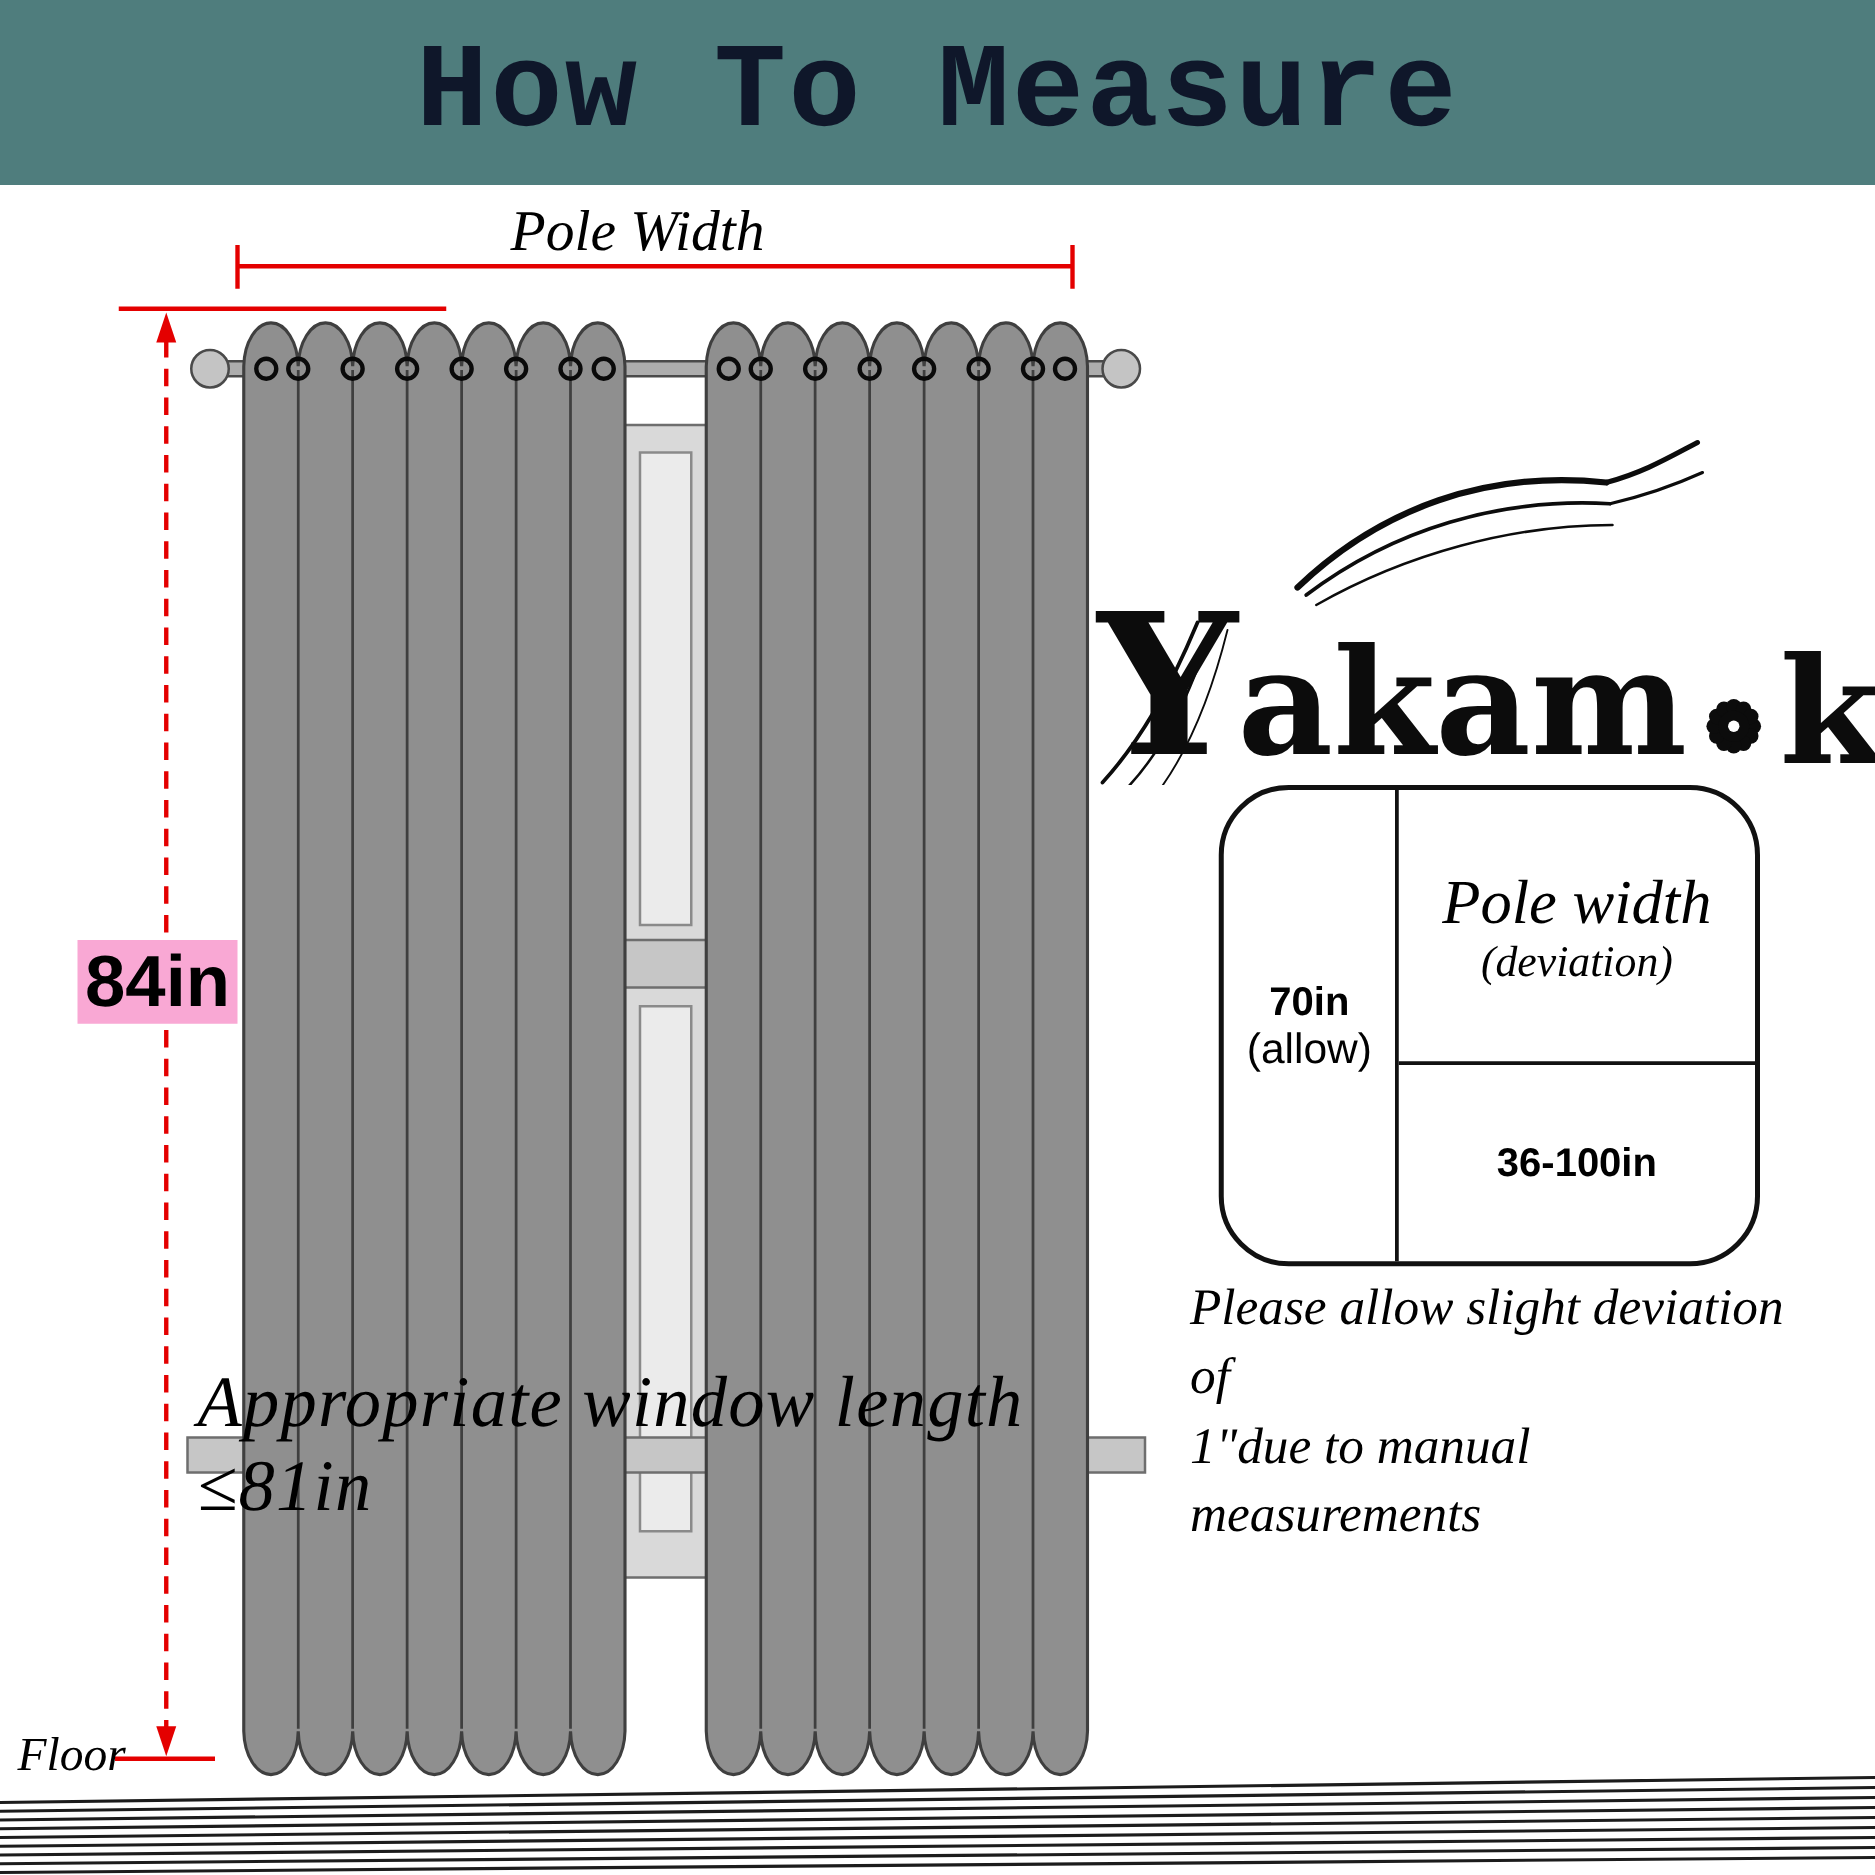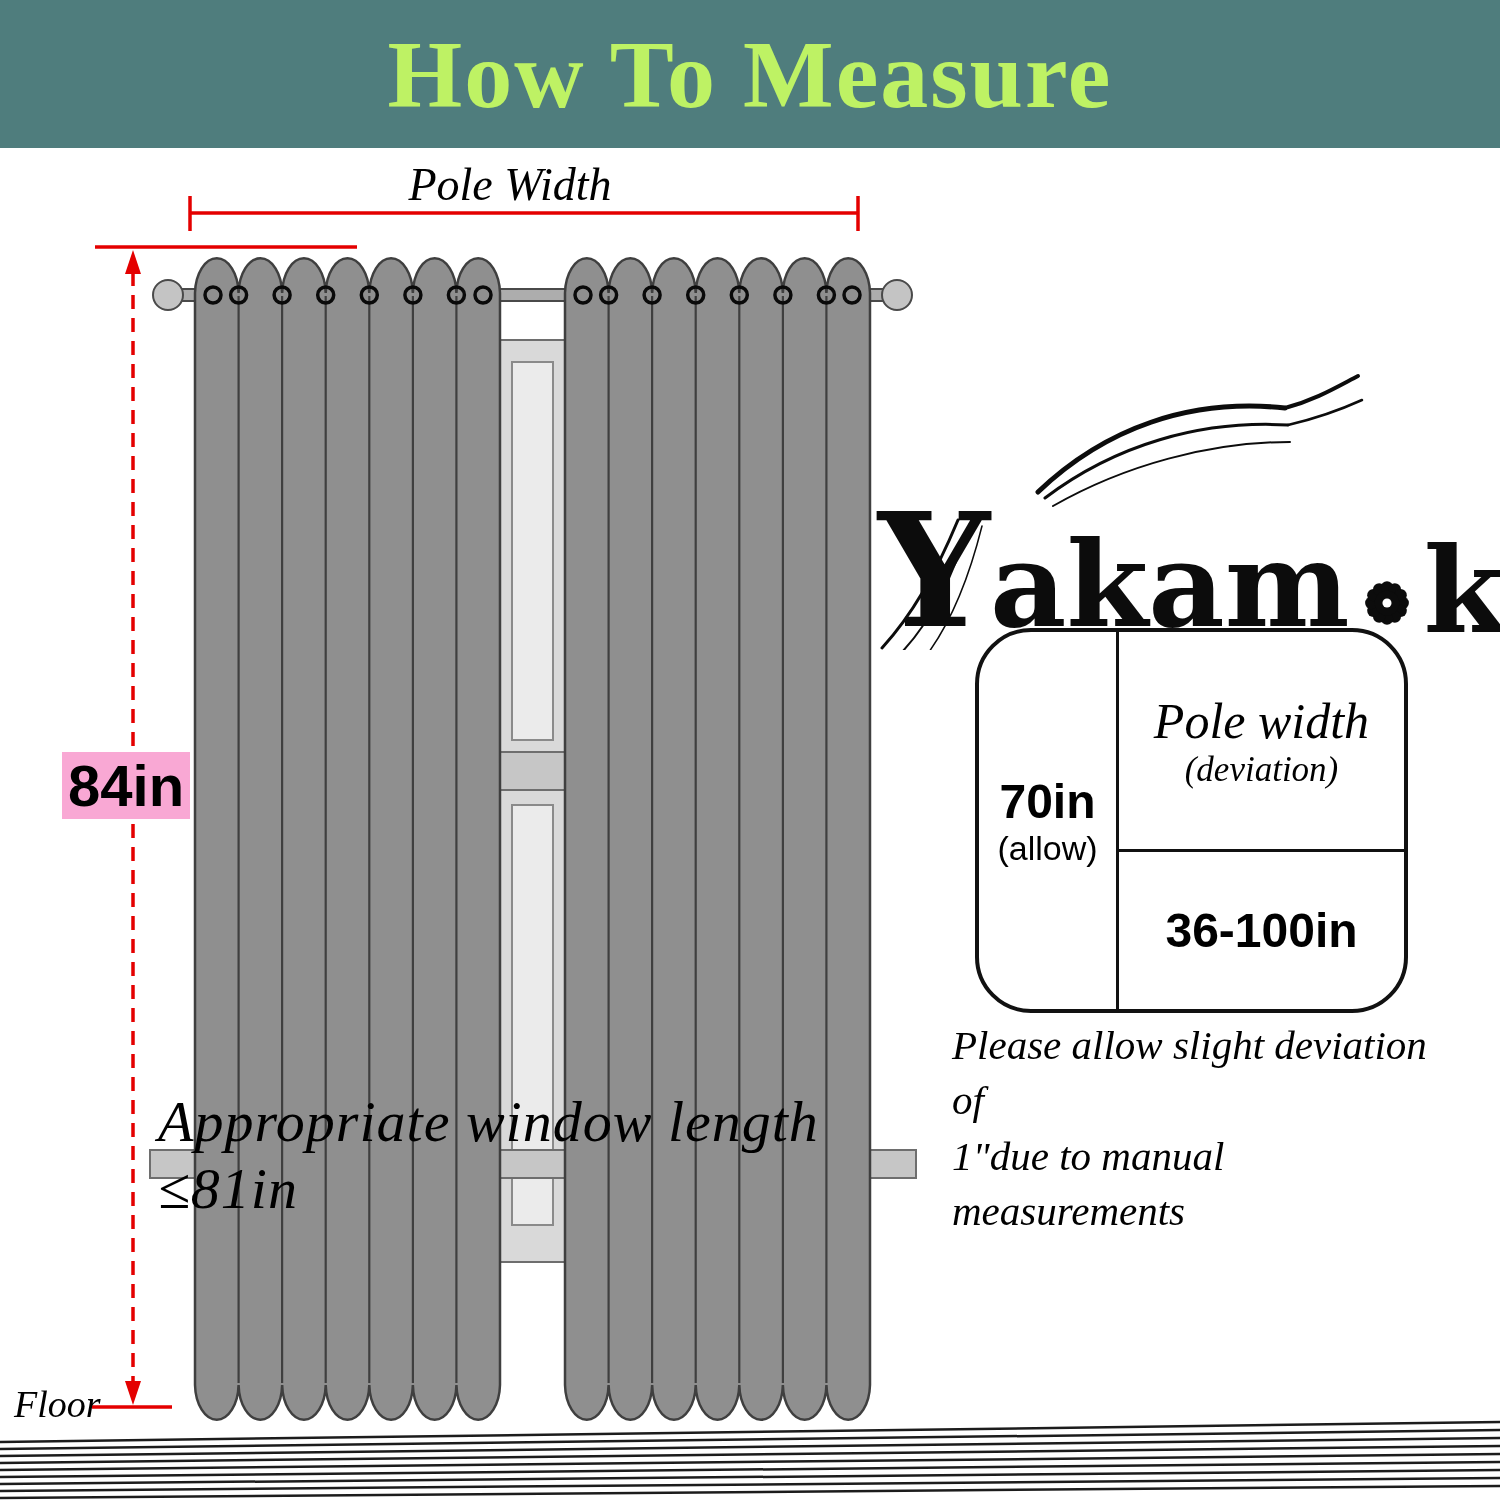--- a/index.html
+++ b/index.html
@@ -4,54 +4,54 @@
 <style>
   html,body{margin:0;padding:0;background:#fff;}
   #page{position:relative;width:1500px;height:1500px;background:#ffffff;overflow:hidden;
         font-family:"Liberation Serif", serif;color:#000;}
   .abs{position:absolute;}
   .serif{font-family:"Liberation Serif", serif;font-style:italic;}
 
   
   #header{left:0;top:0;width:1500px;height:148px;background:#4f7d7d;z-index:3;
           display:flex;align-items:center;justify-content:center;}
-  #header .title{color:#bef264;font-weight:bold;font-size:96px;letter-spacing:2px;
-          font-family:Liberation Serif, serif;}
+  #header .title{color:#0f172a;font-weight:bold;font-size:96px;letter-spacing:2px;
+          font-family:Liberation Mono, monospace;}
 
   
   .lbl{z-index:4;}
   #pole-width-label{left:300px;top:158px;width:420px;text-align:center;font-size:46px;}
   #height-label{left:62px;top:752px;font-size:58px;font-weight:bold;background:#f9a8d4;
           padding:0 6px;font-family:"Liberation Sans", sans-serif;}
   #floor-label{left:14px;top:1382px;font-size:38px;}
   #window-length-label{left:158px;top:1088px;width:800px;font-size:58px;letter-spacing:1px;}
 
   
   #diagram-svg{left:0;top:0;z-index:1;}
   #floor-svg{left:0;top:1418px;z-index:1;}
 
   
-  #logo{left:870px;top:370px;width:560px;height:280px;z-index:2;padding-left:35px;}
+  #logo{left:870px;top:348px;width:560px;height:280px;z-index:2;padding-left:35px;}
   #logo-flourish{position:absolute;left:0;top:0;}
   #logo-row{position:absolute;left:8px;bottom:0;display:flex;align-items:flex-end;line-height:1;}
   .logo-text{font-family:"DejaVu Serif", serif;font-weight:bold;font-size:118px;color:#0c0c0c;}
   #logo-part1{display:inline-block;}
   #logo-part1::first-letter{font-size:1.33em;}
   #logo-flower{width:66px;height:66px;margin:0 4px 14px 4px;}
 
   
   #spec-box{left:975px;top:628px;width:425px;height:377px;border:4px solid #111;
             border-radius:56px;z-index:2;background:#fff;}
   #spec-vline{position:absolute;left:137px;top:0;bottom:0;width:3px;background:#111;}
   #spec-hline{position:absolute;left:140px;right:0;top:217px;height:3px;background:#111;}
   .cell{position:absolute;display:flex;flex-direction:column;align-items:center;justify-content:center;}
   #cell-left{left:0;top:0;width:137px;height:100%;}
   #cell-top{left:140px;right:0;top:0;height:217px;}
   #cell-bottom{left:140px;right:0;top:220px;bottom:0;align-items:center;}
-  .big-num{font-family:"Liberation Sans", sans-serif;font-weight:bold;font-size:48px;}
+  .big-num{font-family:"Liberation Sans", sans-serif;font-weight:bold;font-size:32px;}
   .small-note{font-size:34px;font-family:"Liberation Sans", sans-serif;}
   .serif-big{font-size:50px;}
   .serif-note{font-size:35px;}
 
   
   #disclaimer{left:952px;top:1018px;width:500px;font-size:41px;line-height:1.35;z-index:2;}
 </style>
 </head>
 <body>
 

